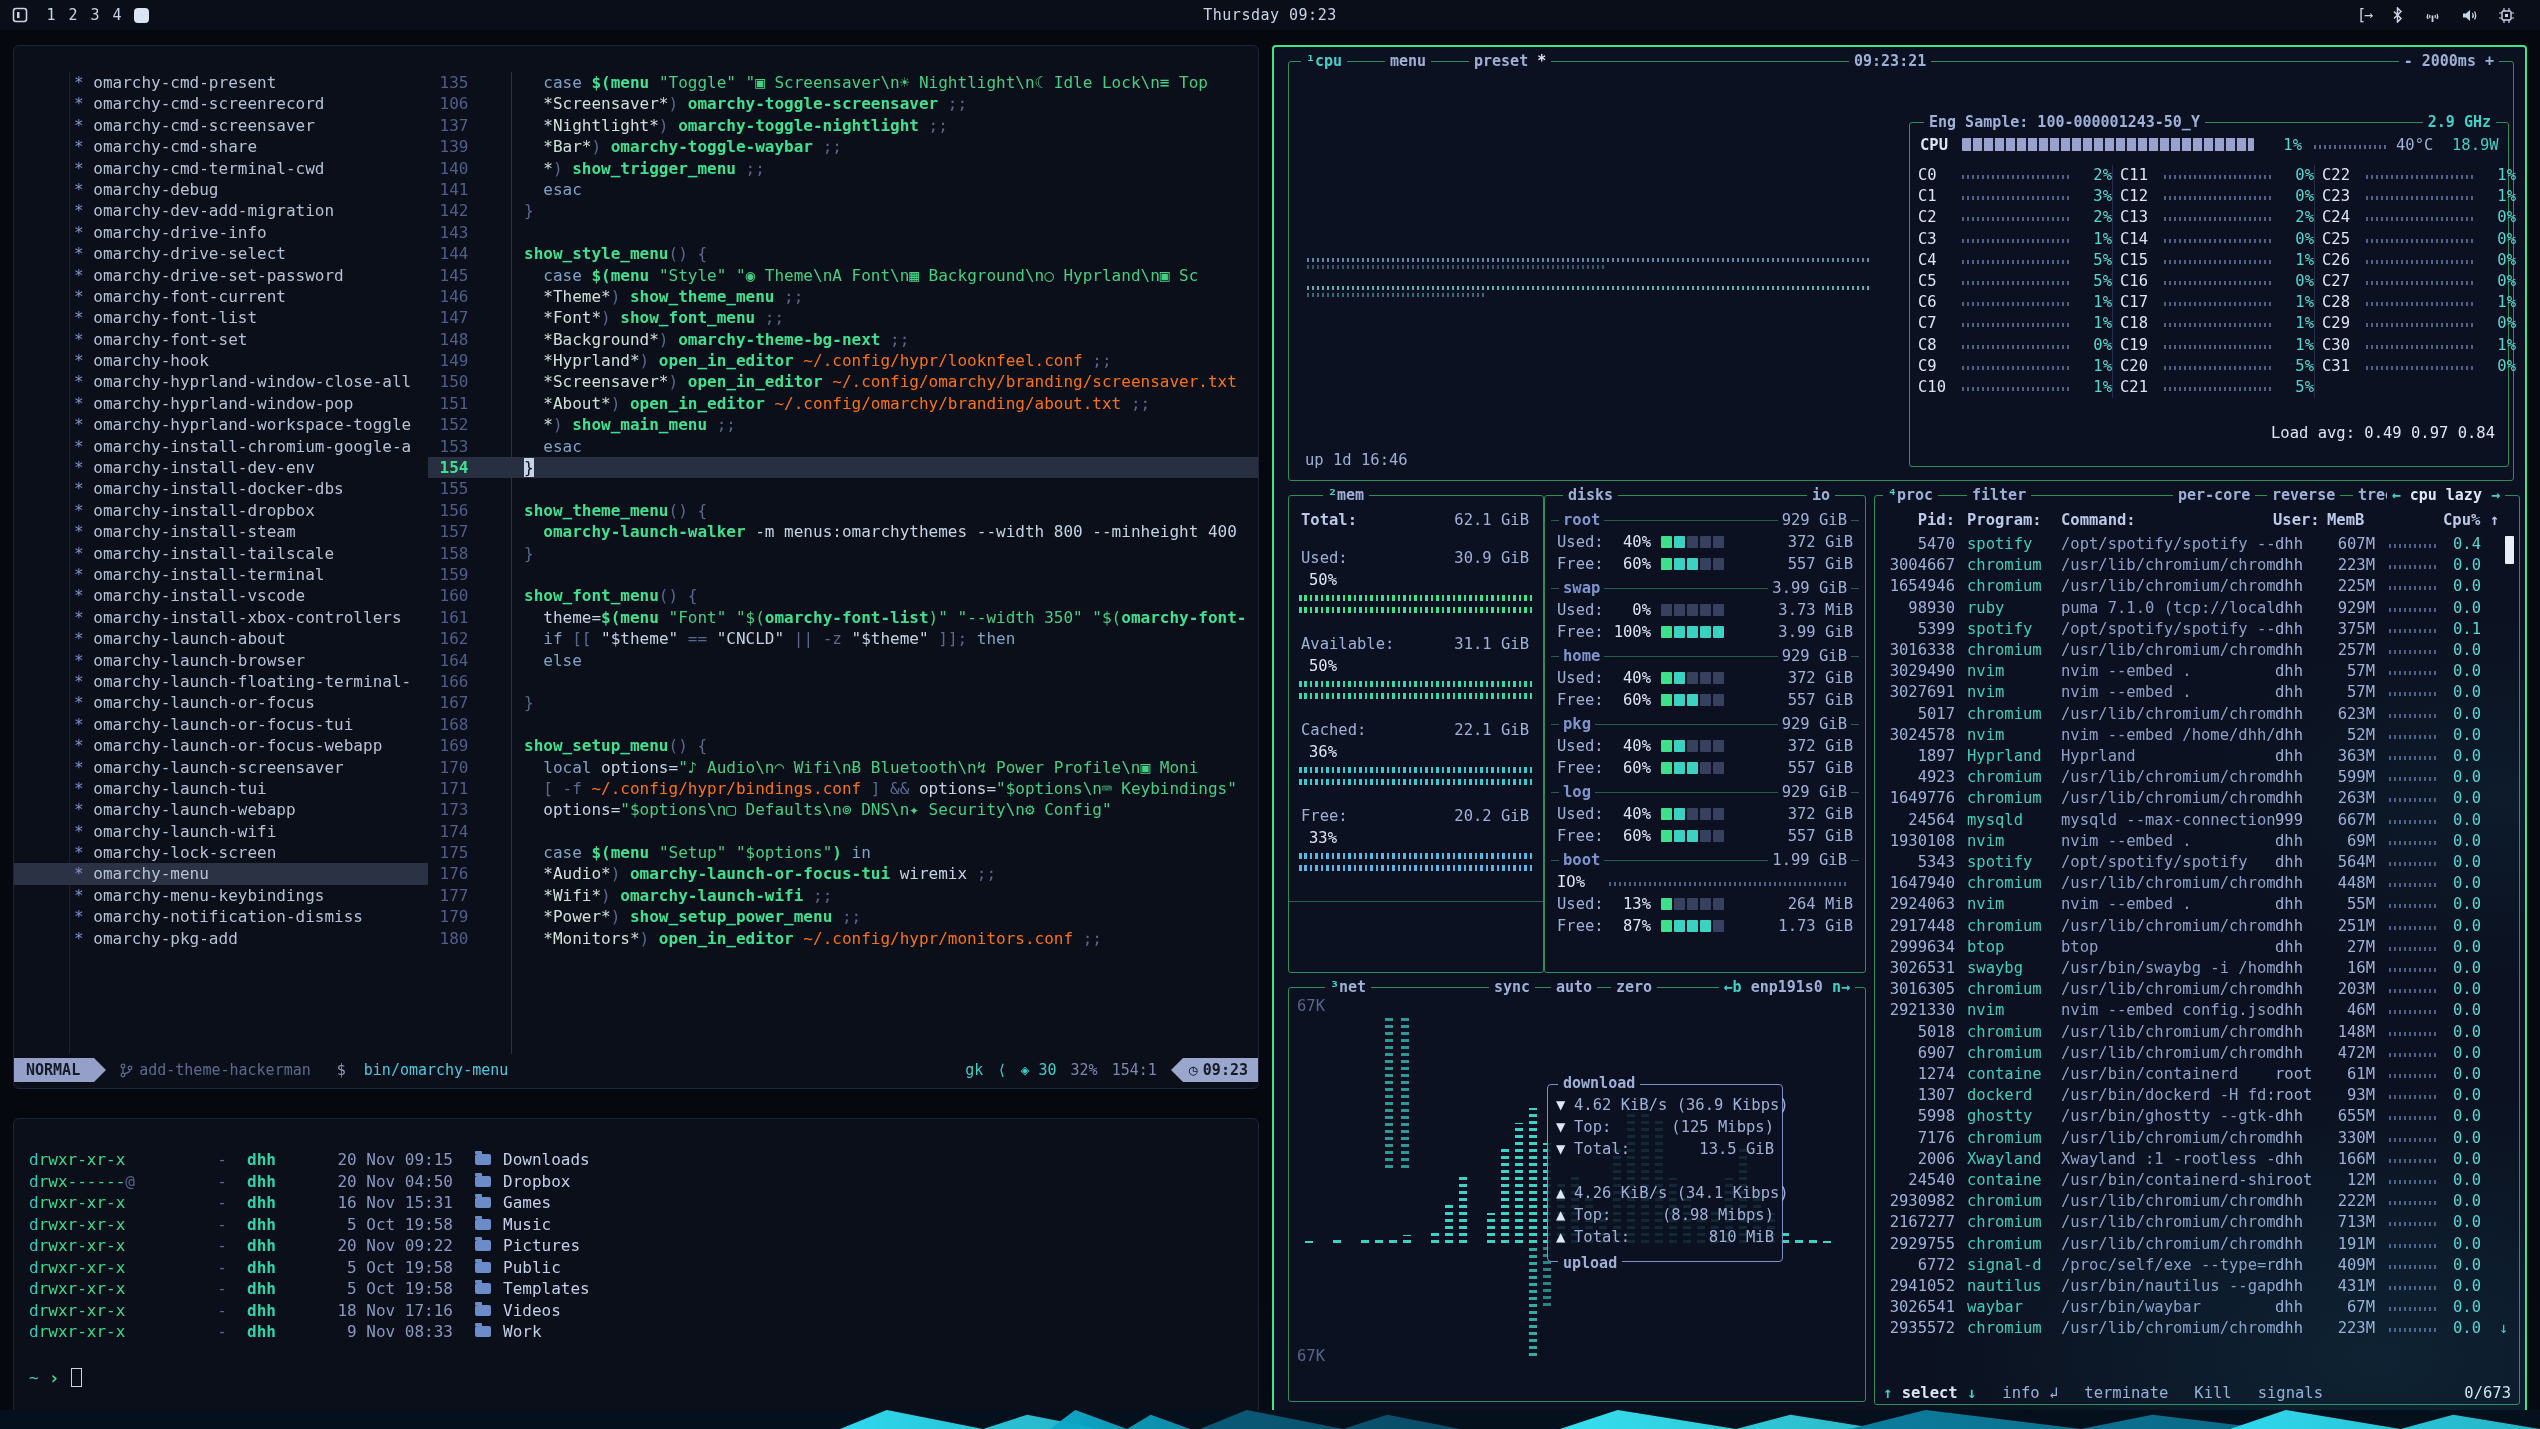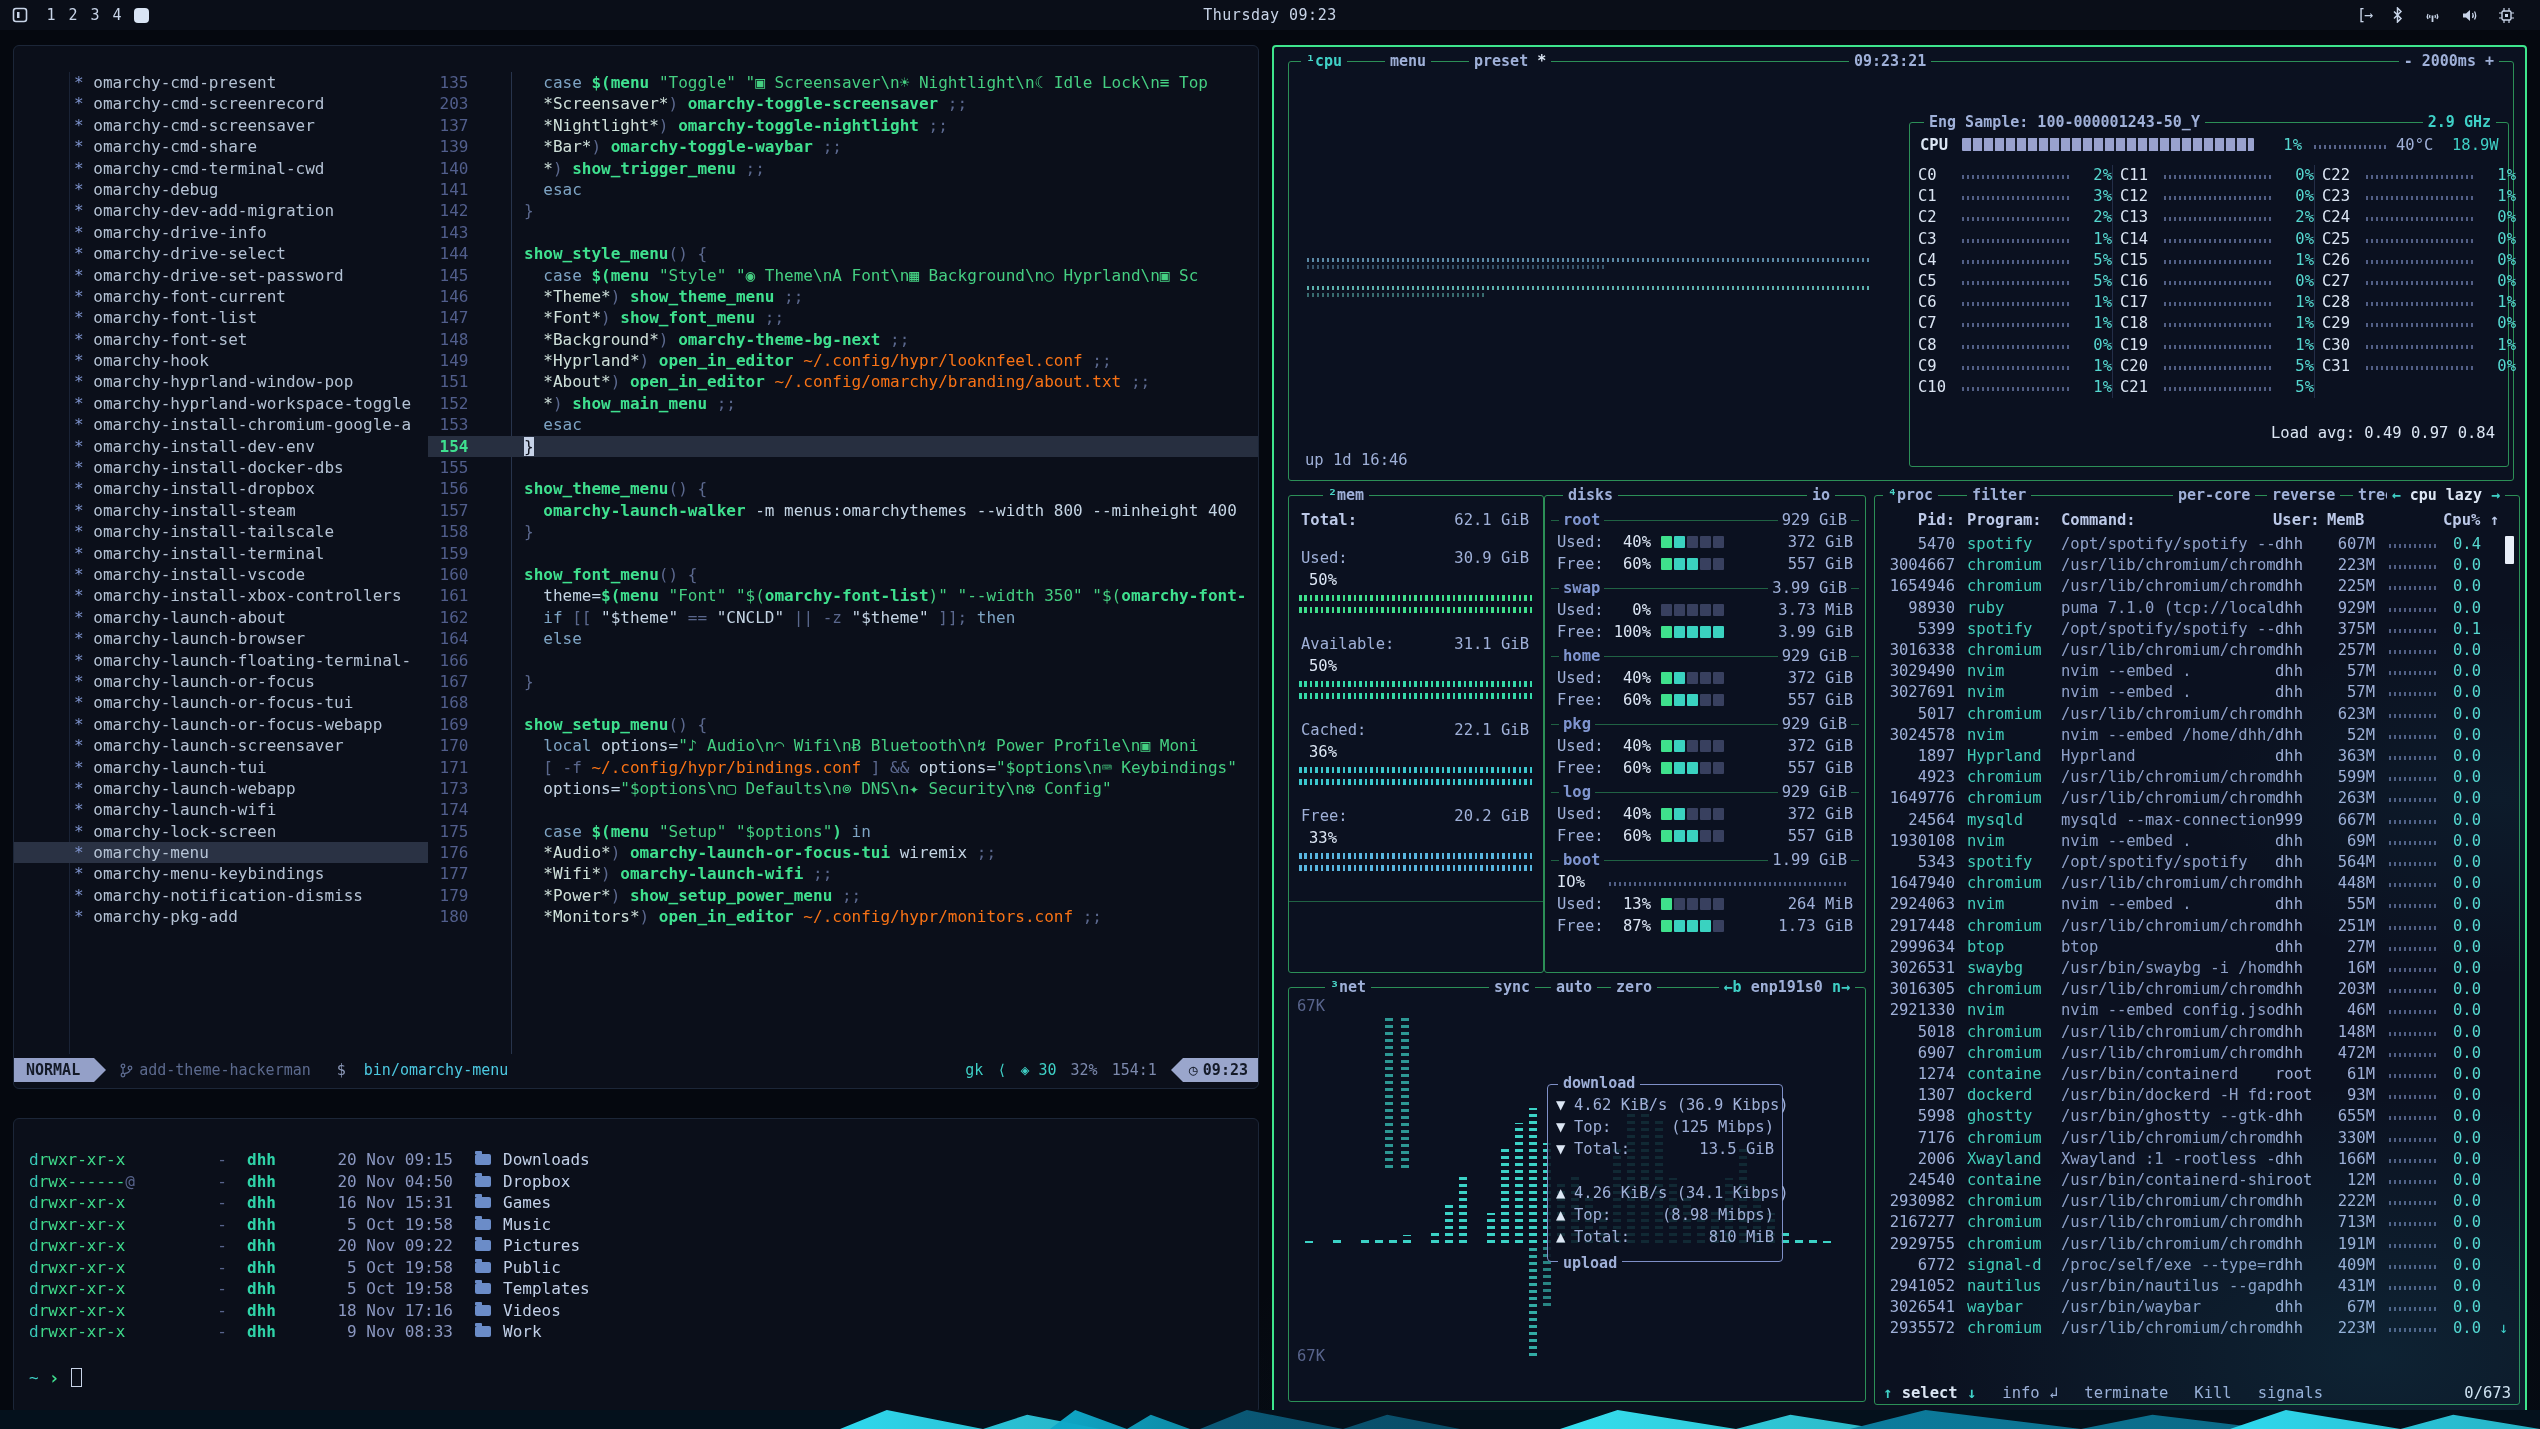--- a/index.html
+++ b/index.html
@@ -145,33 +145,34 @@
         </svg>
       </span>
   </span>
 </div>
 
 <div id="editor" class="win">
   <div id="ed-left"></div>
   <div id="ed-sep"></div>
   <div id="ed-rows">
       <div class="ed-row"><div class="c-file"><span class="star">*</span> omarchy-cmd-present</div><div class="c-num">135</div><div class="c-gap"></div><div class="c-code"><span class="p">  </span><span class="k">case </span><span class="f">$(menu </span><span class="s">"Toggle" "▣ Screensaver\n☀ Nightlight\n☾ Idle Lock\n≡ Top</span></div></div>
-      <div class="ed-row"><div class="c-file"><span class="star">*</span> omarchy-cmd-screenrecord</div><div class="c-num">203</div><div class="c-gap"></div><div class="c-code"><span class="p">  </span><span class="v">*Screensaver*</span><span class="p">) </span><span class="f">omarchy-toggle-screensaver</span><span class="p"> ;;</span></div></div>
+      <div class="ed-row"><div class="c-file"><span class="star">*</span> omarchy-cmd-screenrecord</div><div class="c-num">106</div><div class="c-gap"></div><div class="c-code"><span class="p">  </span><span class="v">*Screensaver*</span><span class="p">) </span><span class="f">omarchy-toggle-screensaver</span><span class="p"> ;;</span></div></div>
       <div class="ed-row"><div class="c-file"><span class="star">*</span> omarchy-cmd-screensaver</div><div class="c-num">137</div><div class="c-gap"></div><div class="c-code"><span class="p">  </span><span class="v">*Nightlight*</span><span class="p">) </span><span class="f">omarchy-toggle-nightlight</span><span class="p"> ;;</span></div></div>
       <div class="ed-row"><div class="c-file"><span class="star">*</span> omarchy-cmd-share</div><div class="c-num">139</div><div class="c-gap"></div><div class="c-code"><span class="p">  </span><span class="v">*Bar*</span><span class="p">) </span><span class="f">omarchy-toggle-waybar</span><span class="p"> ;;</span></div></div>
       <div class="ed-row"><div class="c-file"><span class="star">*</span> omarchy-cmd-terminal-cwd</div><div class="c-num">140</div><div class="c-gap"></div><div class="c-code"><span class="p">  </span><span class="v">*</span><span class="p">) </span><span class="f">show_trigger_menu</span><span class="p"> ;;</span></div></div>
       <div class="ed-row"><div class="c-file"><span class="star">*</span> omarchy-debug</div><div class="c-num">141</div><div class="c-gap"></div><div class="c-code"><span class="p">  </span><span class="k">esac</span></div></div>
       <div class="ed-row"><div class="c-file"><span class="star">*</span> omarchy-dev-add-migration</div><div class="c-num">142</div><div class="c-gap"></div><div class="c-code"><span class="p">}</span></div></div>
       <div class="ed-row"><div class="c-file"><span class="star">*</span> omarchy-drive-info</div><div class="c-num">143</div><div class="c-gap"></div><div class="c-code"></div></div>
       <div class="ed-row"><div class="c-file"><span class="star">*</span> omarchy-drive-select</div><div class="c-num">144</div><div class="c-gap"></div><div class="c-code"><span class="f">show_style_menu</span><span class="p">() {</span></div></div>
       <div class="ed-row"><div class="c-file"><span class="star">*</span> omarchy-drive-set-password</div><div class="c-num">145</div><div class="c-gap"></div><div class="c-code"><span class="p">  </span><span class="k">case </span><span class="f">$(menu </span><span class="s">"Style" "◉ Theme\nA Font\n▦ Background\n○ Hyprland\n▣ Sc</span></div></div>
       <div class="ed-row"><div class="c-file"><span class="star">*</span> omarchy-font-current</div><div class="c-num">146</div><div class="c-gap"></div><div class="c-code"><span class="p">  </span><span class="v">*Theme*</span><span class="p">) </span><span class="f">show_theme_menu</span><span class="p"> ;;</span></div></div>
       <div class="ed-row"><div class="c-file"><span class="star">*</span> omarchy-font-list</div><div class="c-num">147</div><div class="c-gap"></div><div class="c-code"><span class="p">  </span><span class="v">*Font*</span><span class="p">) </span><span class="f">show_font_menu</span><span class="p"> ;;</span></div></div>
       <div class="ed-row"><div class="c-file"><span class="star">*</span> omarchy-font-set</div><div class="c-num">148</div><div class="c-gap"></div><div class="c-code"><span class="p">  </span><span class="v">*Background*</span><span class="p">) </span><span class="f">omarchy-theme-bg-next</span><span class="p"> ;;</span></div></div>
       <div class="ed-row"><div class="c-file"><span class="star">*</span> omarchy-hook</div><div class="c-num">149</div><div class="c-gap"></div><div class="c-code"><span class="p">  </span><span class="v">*Hyprland*</span><span class="p">) </span><span class="f">open_in_editor </span><span class="t">~/.config/hypr/looknfeel.conf</span><span class="p"> ;;</span></div></div>
+      <div class="ed-row"><div class="c-file"><span class="star">*</span> omarchy-hyprland-window-close-all</div><div class="c-num">150</div><div class="c-gap"></div><div class="c-code"><span class="p">  </span><span class="v">*Screensaver*</span><span class="p">) </span><span class="f">open_in_editor </span><span class="t">~/.config/omarchy/branding/screensaver.txt</span></div></div>
       <div class="ed-row"><div class="c-file"><span class="star">*</span> omarchy-hyprland-window-pop</div><div class="c-num">151</div><div class="c-gap"></div><div class="c-code"><span class="p">  </span><span class="v">*About*</span><span class="p">) </span><span class="f">open_in_editor </span><span class="t">~/.config/omarchy/branding/about.txt</span><span class="p"> ;;</span></div></div>
       <div class="ed-row"><div class="c-file"><span class="star">*</span> omarchy-hyprland-workspace-toggle</div><div class="c-num">152</div><div class="c-gap"></div><div class="c-code"><span class="p">  </span><span class="v">*</span><span class="p">) </span><span class="f">show_main_menu</span><span class="p"> ;;</span></div></div>
       <div class="ed-row"><div class="c-file"><span class="star">*</span> omarchy-install-chromium-google-a</div><div class="c-num">153</div><div class="c-gap"></div><div class="c-code"><span class="p">  </span><span class="k">esac</span></div></div>
       <div class="ed-row"><div class="c-file"><span class="star">*</span> omarchy-install-dev-env</div><div class="c-num cl numcur">154</div><div class="c-gap cl"></div><div class="c-code cl"><span class="cur">}</span></div></div>
       <div class="ed-row"><div class="c-file"><span class="star">*</span> omarchy-install-docker-dbs</div><div class="c-num">155</div><div class="c-gap"></div><div class="c-code"></div></div>
       <div class="ed-row"><div class="c-file"><span class="star">*</span> omarchy-install-dropbox</div><div class="c-num">156</div><div class="c-gap"></div><div class="c-code"><span class="f">show_theme_menu</span><span class="p">() {</span></div></div>
       <div class="ed-row"><div class="c-file"><span class="star">*</span> omarchy-install-steam</div><div class="c-num">157</div><div class="c-gap"></div><div class="c-code"><span class="p">  </span><span class="f">omarchy-launch-walker</span><span class="w"> -m menus:omarchythemes --width 800 --minheight 400</span></div></div>
       <div class="ed-row"><div class="c-file"><span class="star">*</span> omarchy-install-tailscale</div><div class="c-num">158</div><div class="c-gap"></div><div class="c-code"><span class="p">}</span></div></div>
       <div class="ed-row"><div class="c-file"><span class="star">*</span> omarchy-install-terminal</div><div class="c-num">159</div><div class="c-gap"></div><div class="c-code"></div></div>
       <div class="ed-row"><div class="c-file"><span class="star">*</span> omarchy-install-vscode</div><div class="c-num">160</div><div class="c-gap"></div><div class="c-code"><span class="f">show_font_menu</span><span class="p">() {</span></div></div>

